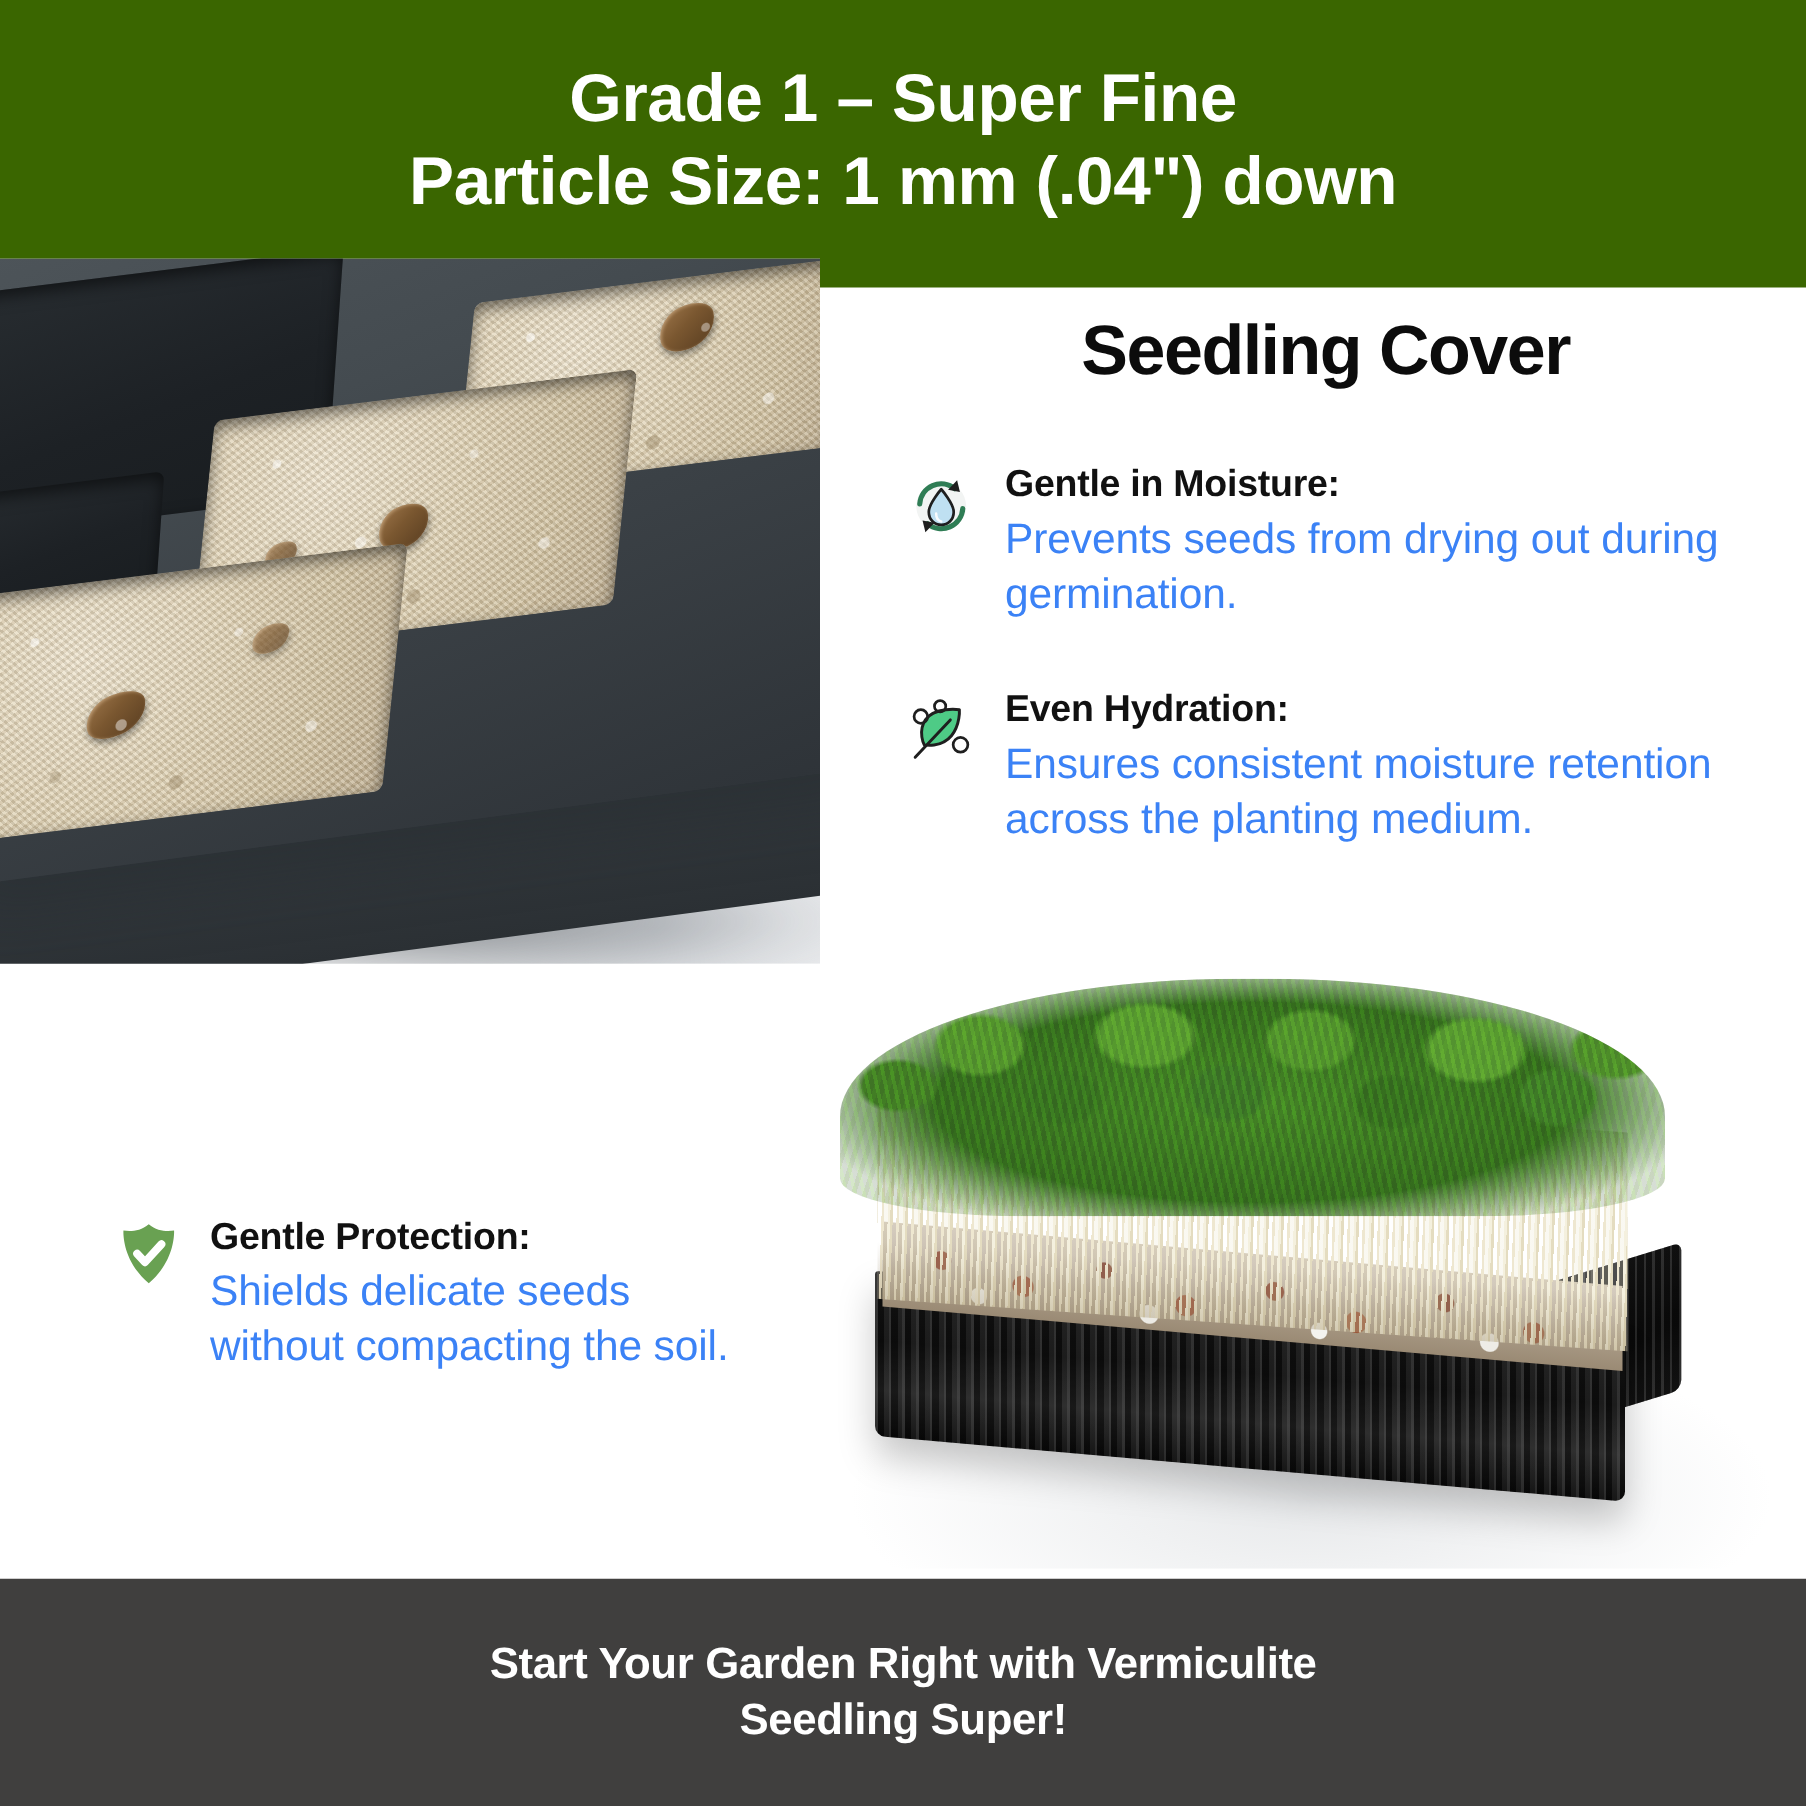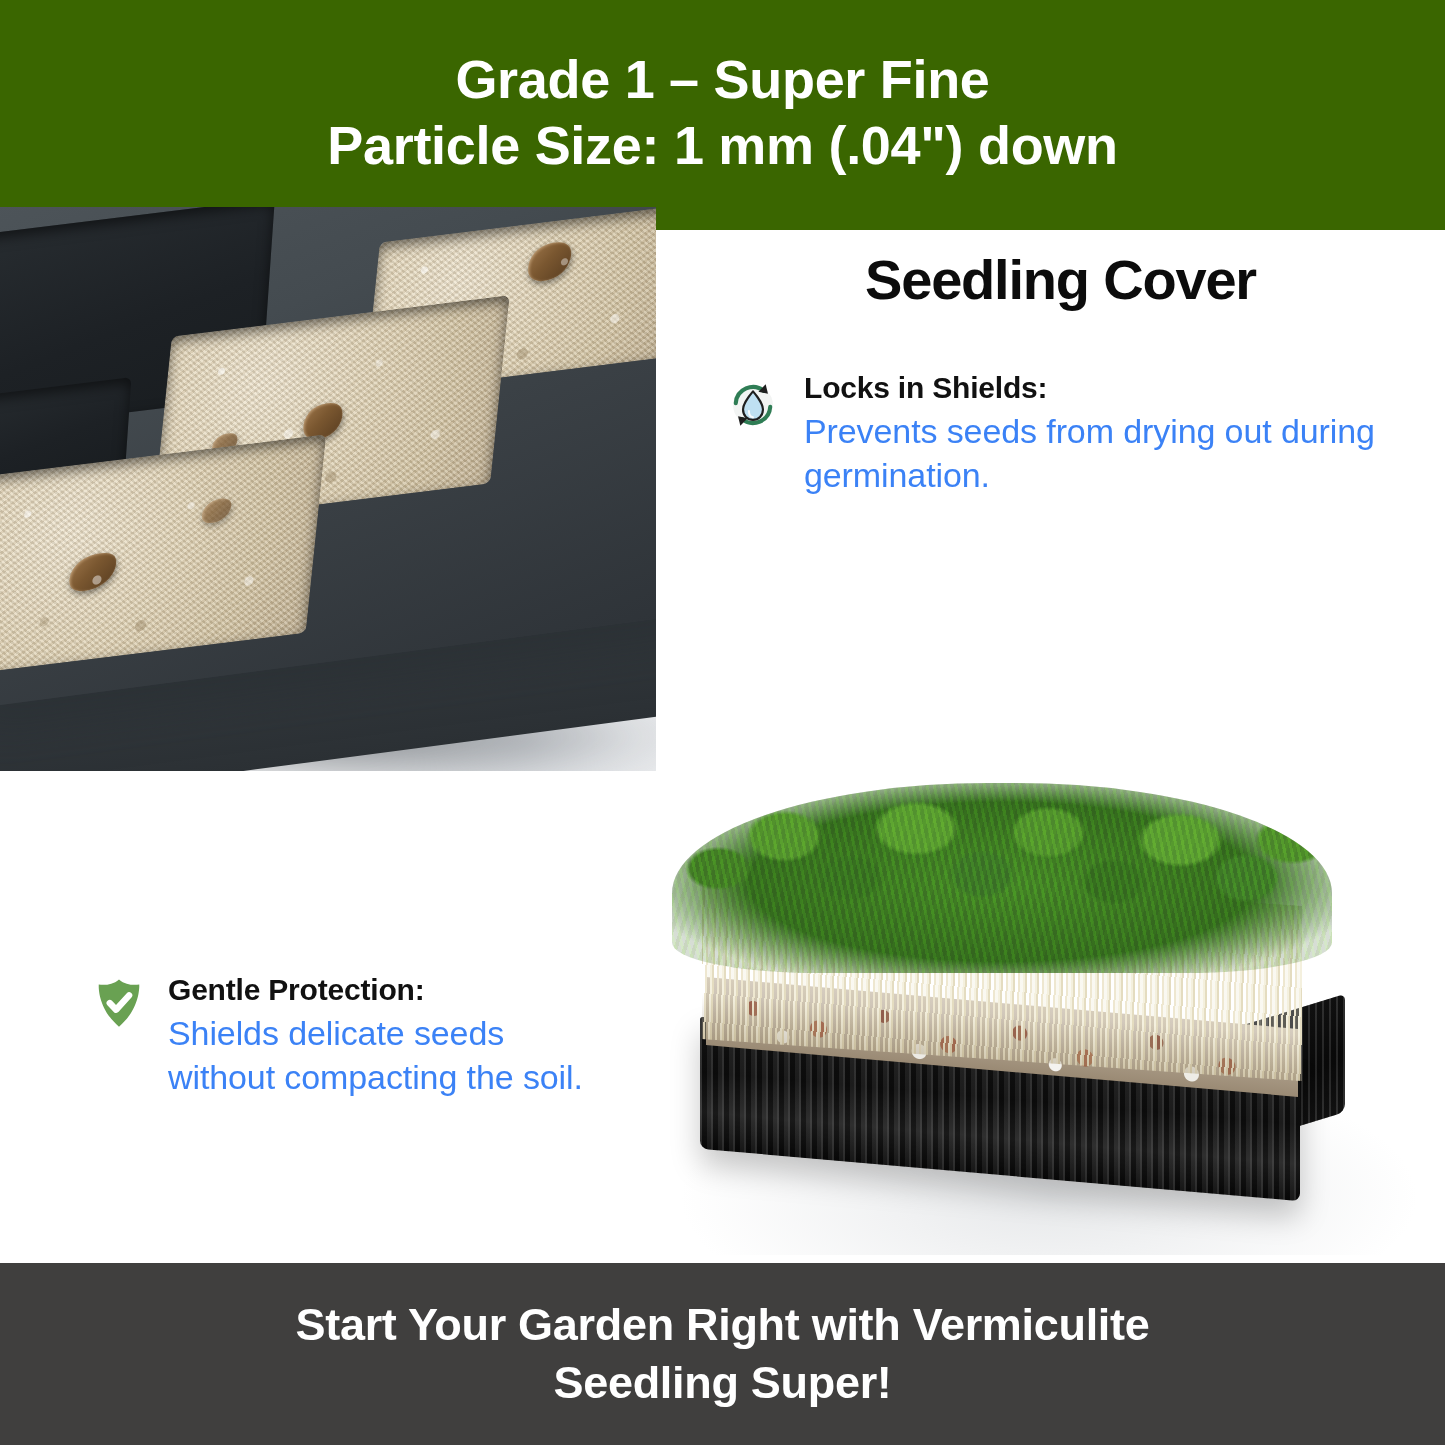--- a/index.html
+++ b/index.html
@@ -305,21 +305,21 @@
     height: 182px;
     background: #403f3e;
     display: flex;
     flex-direction: column;
     align-items: center;
     justify-content: center;
   }
   .footer-line {
     color: #ffffff;
     font-weight: bold;
-    font-size: 45px;
+    font-size: 35px;
     line-height: 1.28;
     letter-spacing: -0.3px;
     text-align: center;
     white-space: nowrap;
   }
 </style>
 </head>
 <body>
 
 <div class="header-bar">
@@ -362,25 +362,40 @@
         <circle cx="32" cy="32" r="22" fill="#f2f4f3"></circle>
         <path d="M13 30 A19 19 0 0 1 44 16.5" fill="none" stroke="#2f7d55" stroke-width="4.5" stroke-linecap="round"></path>
         <path d="M51 34 A19 19 0 0 1 20 47.5" fill="none" stroke="#2f7d55" stroke-width="4.5" stroke-linecap="round"></path>
         <path d="M46 9 L48.5 19.5 L38 17.5 Z" fill="#1f1f1f"></path>
         <path d="M18 55 L15.5 44.5 L26 46.5 Z" fill="#1f1f1f"></path>
         <path d="M32 17 C32 17 43 29.5 43 37 C43 43.6 38.1 48.5 32 48.5 C25.9 48.5 21 43.6 21 37 C21 29.5 32 17 32 17 Z" fill="#bfe0f2" stroke="#1f1f1f" stroke-width="2.4" stroke-linejoin="round"></path>
         <path d="M27.5 38.5 C27.5 43 29.5 45 32 45.5" fill="none" stroke="#ffffff" stroke-width="2.2" stroke-linecap="round" opacity=".9"></path>
       </svg>
     </div>
     <div class="feature-text">
-      <div class="feature-head">Locks in Shields:</div>
+      <div class="feature-head">Gentle in Moisture:</div>
       <div class="feature-body">Prevents seeds from drying out during germination.</div>
     </div>
   </div>
 
+  <div class="feature" id="feature-hydration">
+    <div class="feature-icon">
+      <svg viewBox="0 0 64 64" xmlns="http://www.w3.org/2000/svg">
+        <path d="M48 13 C48 13 26 10 18 22 C11 32.5 17 44 17 44 C17 44 32 47 41 36 C49 26 48 13 48 13 Z" fill="#4ecb86" stroke="#1f1f1f" stroke-width="2.6" stroke-linejoin="round"></path>
+        <path d="M9 55 L40 22" fill="none" stroke="#1f1f1f" stroke-width="2.6" stroke-linecap="round"></path>
+        <circle cx="31" cy="10" r="5" fill="none" stroke="#1f1f1f" stroke-width="2.4"></circle>
+        <circle cx="14" cy="19" r="6" fill="none" stroke="#1f1f1f" stroke-width="2.4"></circle>
+        <circle cx="49" cy="44" r="6.5" fill="none" stroke="#1f1f1f" stroke-width="2.4"></circle>
+      </svg>
+    </div>
+    <div class="feature-text">
+      <div class="feature-head">Even Hydration:</div>
+      <div class="feature-body">Ensures consistent moisture retention across the planting medium.</div>
+    </div>
+  </div>
 </div>
 
 <div id="feature-protection">
   <div class="feature-icon">
     <svg viewBox="0 0 64 64" xmlns="http://www.w3.org/2000/svg">
       <path d="M32 4 C24 11 14 11 8 10 C8 10 6 38 32 60 C58 38 56 10 56 10 C50 11 40 11 32 4 Z" fill="#69a152"></path>
       <path d="M21 32 L28.5 40 L44 23" fill="none" stroke="#ffffff" stroke-width="7.5" stroke-linecap="round" stroke-linejoin="round"></path>
     </svg>
   </div>
   <div class="feature-text">

